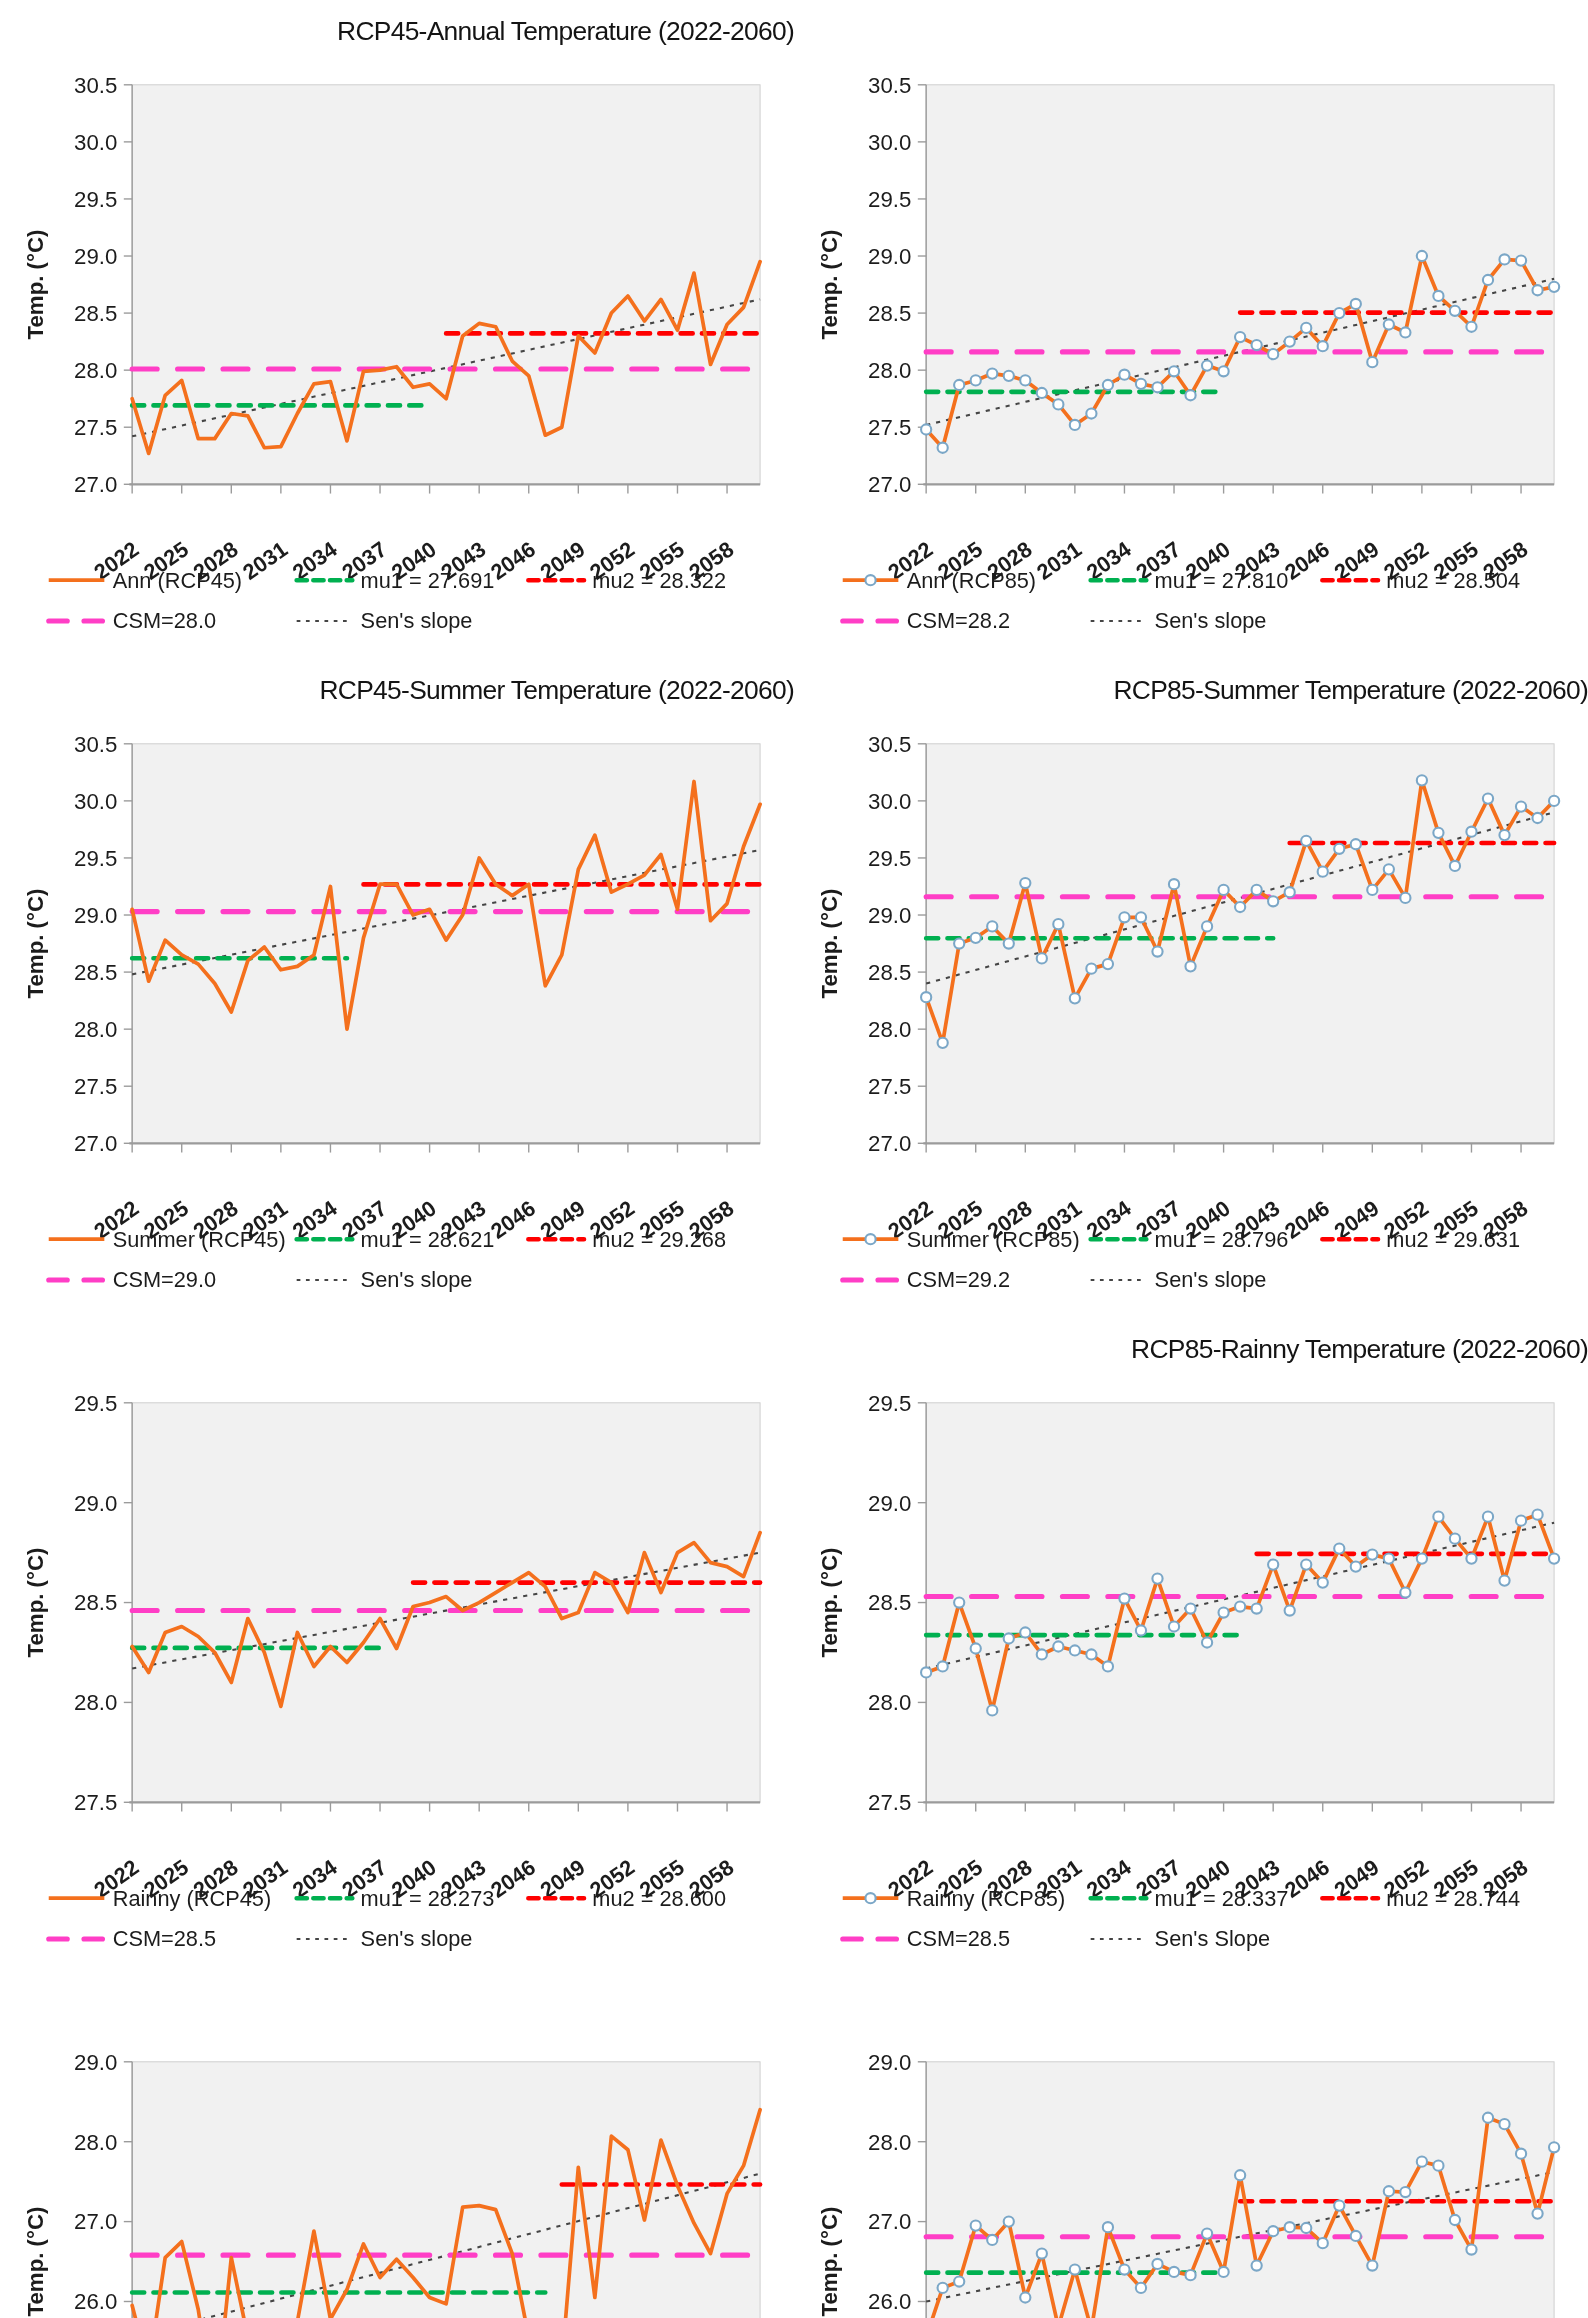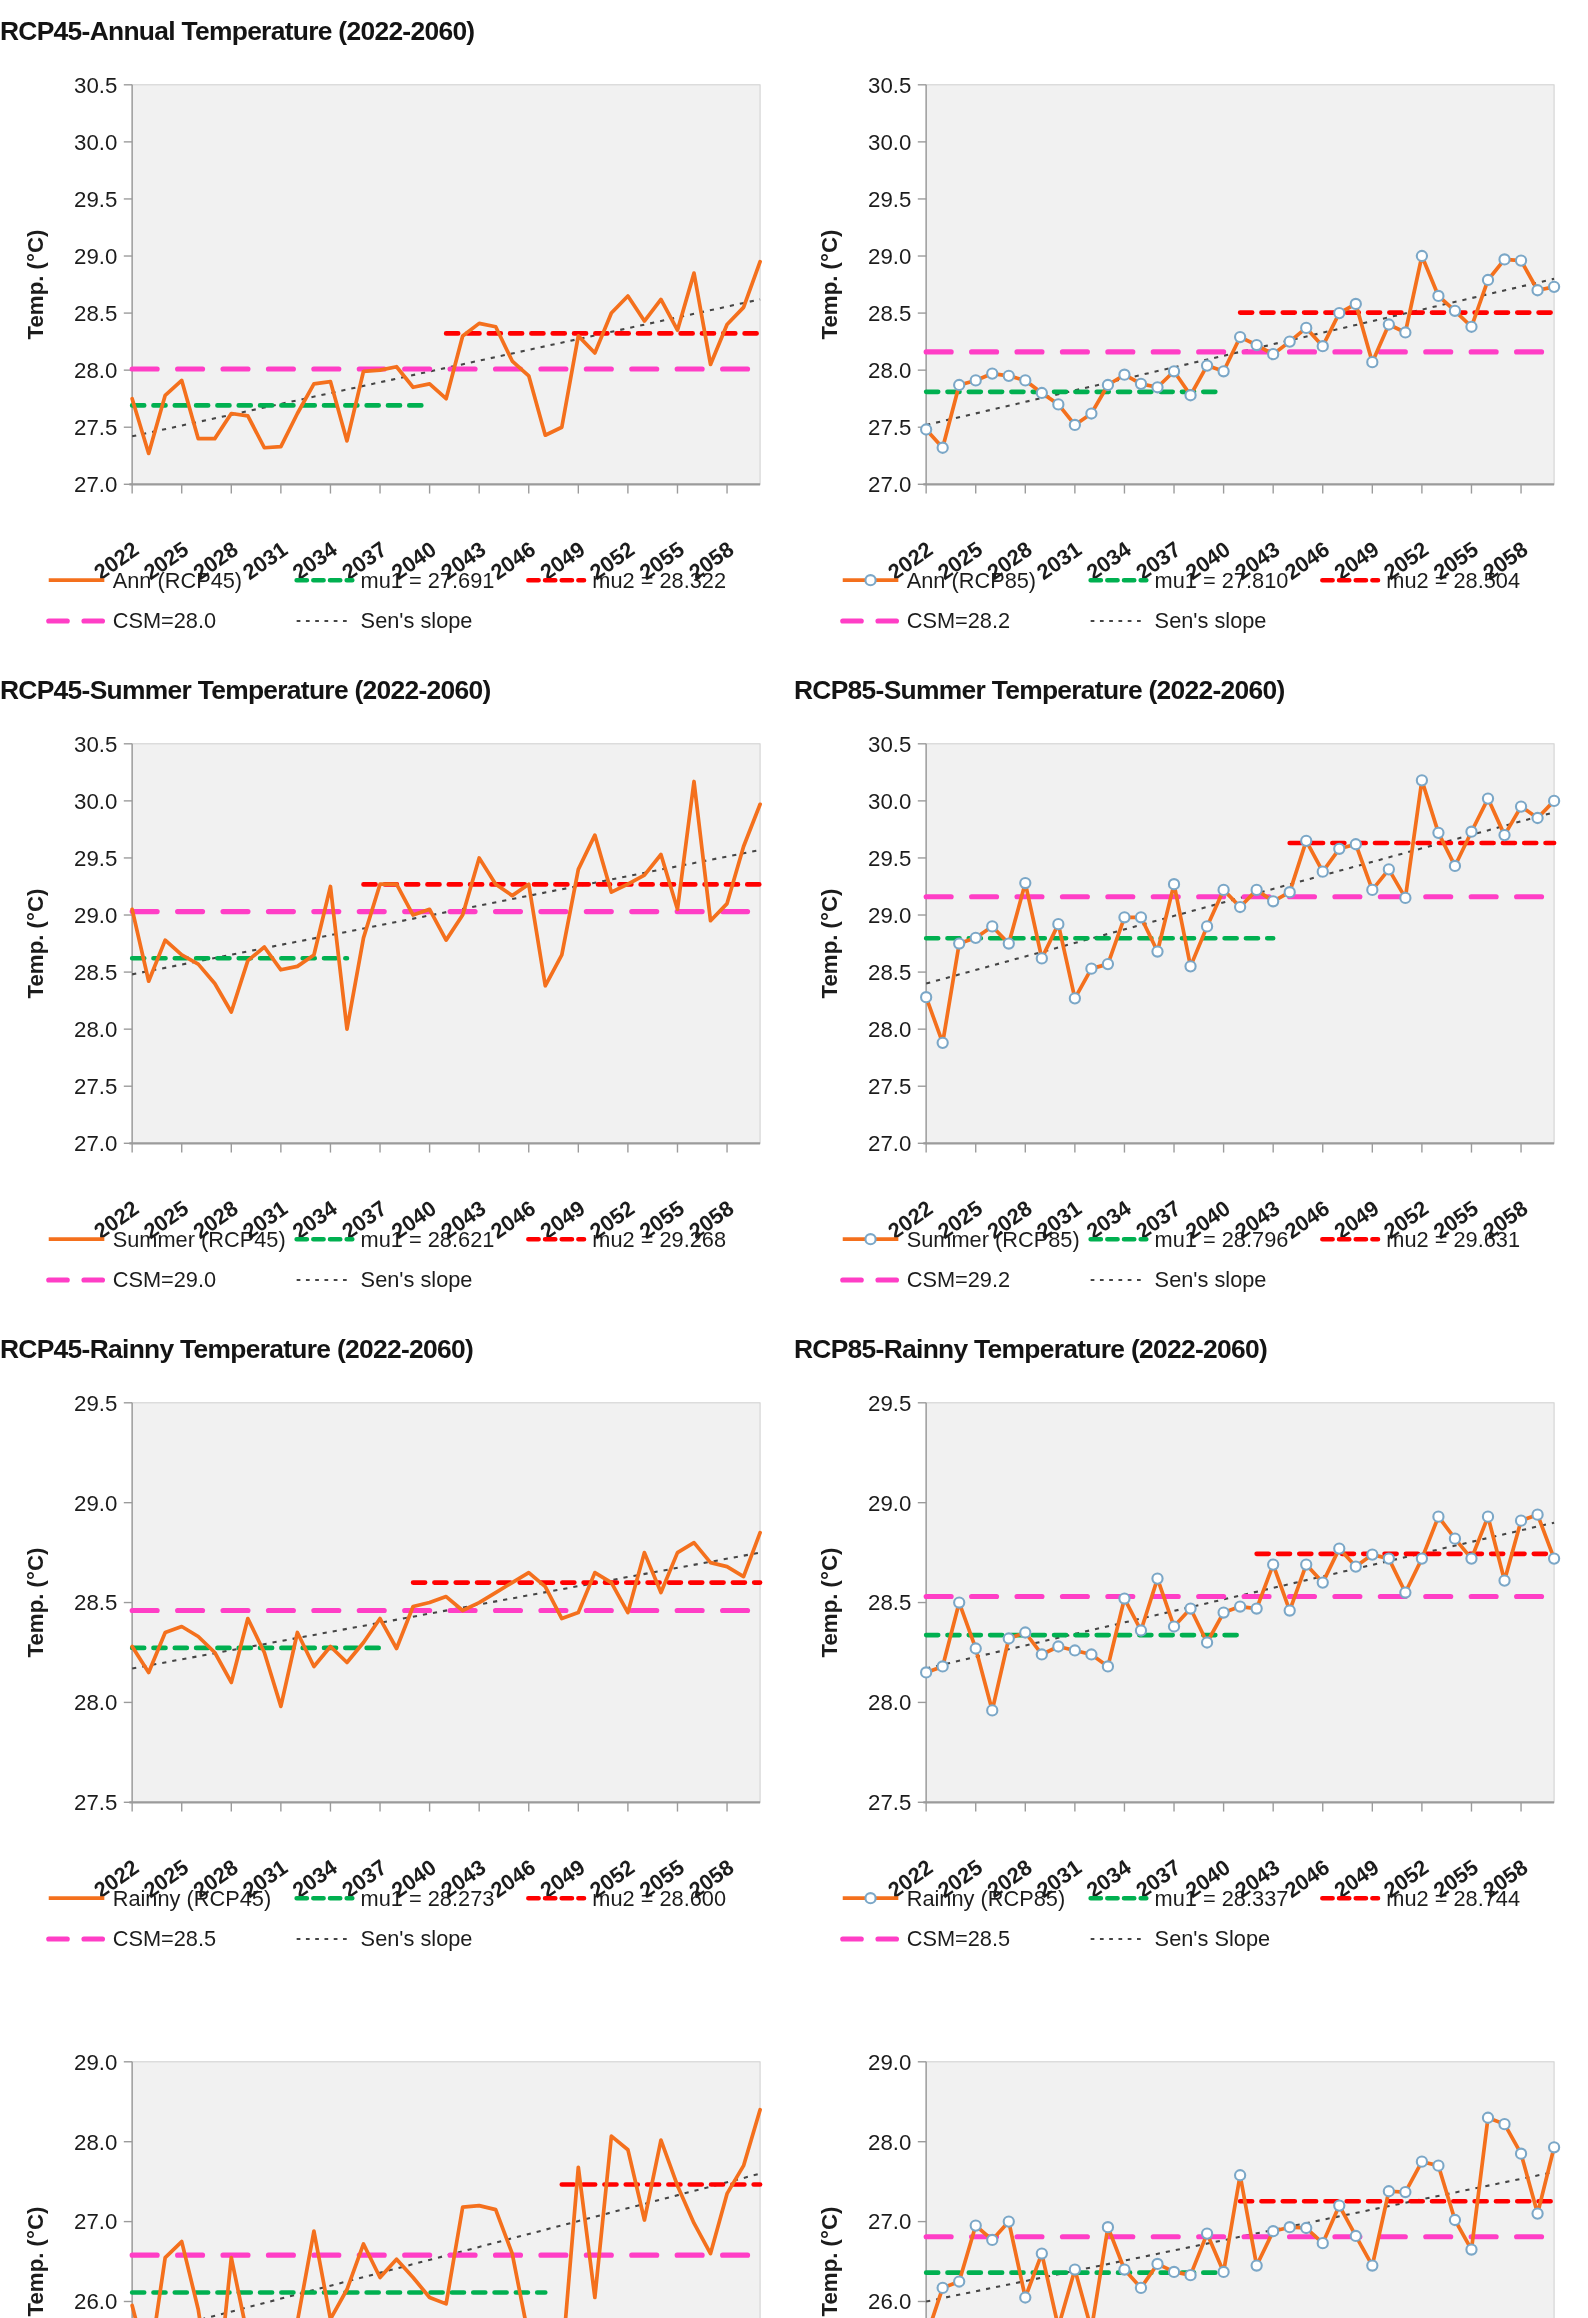--- a/index.html
+++ b/index.html
@@ -1,20 +1,20 @@
 <!DOCTYPE html>
 <html style="font-size:7.4px"><head>
 <meta charset="utf-8">
 <style>
   html,body{margin:0;padding:0;background:#ffffff;}
   body{width:1589px;height:2639px;font-family:"Liberation Sans",sans-serif;}
   .sheet{display:grid;grid-template-columns:794px 794px;grid-auto-rows:659px;width:1589px;height:2639px;background:#ffffff;}
   .cell{position:relative;margin:0;padding:0;}
-  .chart-title{position:absolute;top:16px;left:0;width:100%;text-align:left;
-    font-size:26.4px;font-weight:bold;color:#141414;letter-spacing:-0.7px;white-space:nowrap;}
+  .chart-title{position:absolute;top:16px;left:0;width:100%;text-align:right;
+    font-size:26.4px;font-weight:normal;color:#141414;letter-spacing:-0.7px;white-space:nowrap;}
   svg.plot{position:absolute;left:0;top:0;width:794px;height:659px;display:block;}
   svg text{font-family:"Liberation Sans",sans-serif;}
 </style>
 </head>
 <body>
 
 <div class="sheet">
   <figure class="cell">
     <figcaption class="chart-title">RCP45-Annual Temperature (2022-2060)</figcaption>
     <svg class="plot" viewBox="0 0 1713 1422">
@@ -352,21 +352,20 @@
         <text x="778" y="1268" font-size="47" fill="#1C1C1C">mu1 = 28.796</text>
         <line x1="1140" y1="1252" x2="1260" y2="1252" stroke="#FF0000" stroke-width="10" stroke-dasharray="22 14" stroke-linecap="round"></line>
         <text x="1278" y="1268" font-size="47" fill="#1C1C1C">mu2 = 29.631</text>
         <line x1="105" y1="1340" x2="225" y2="1340" stroke="#FF3EC6" stroke-width="11" stroke-dasharray="40 36" stroke-linecap="round"></line>
         <text x="243" y="1356" font-size="47" fill="#1C1C1C">CSM=29.2</text>
         <line x1="640" y1="1340" x2="760" y2="1340" stroke="#454545" stroke-width="4.5" stroke-dasharray="8 12"></line>
         <text x="778" y="1356" font-size="47" fill="#1C1C1C">Sen's slope</text>
       </svg>
   </figure>
   <figure class="cell">
-    <figcaption class="chart-title">RCP45-Rainny Temperature (2022-2060)</figcaption>
     <svg class="plot" viewBox="0 0 1713 1422">
         <rect x="285" y="183" width="1355" height="862" fill="#F1F1F1" stroke="#CCCCCC" stroke-width="2"></rect>
         <line x1="267" y1="1045" x2="285" y2="1045" stroke="#9B9B9B" stroke-width="3"></line>
         <text x="253" y="1062" text-anchor="end" font-size="48" fill="#1C1C1C">27.5</text>
         <line x1="267" y1="829.5" x2="285" y2="829.5" stroke="#9B9B9B" stroke-width="3"></line>
         <text x="253" y="846.5" text-anchor="end" font-size="48" fill="#1C1C1C">28.0</text>
         <line x1="267" y1="614" x2="285" y2="614" stroke="#9B9B9B" stroke-width="3"></line>
         <text x="253" y="631" text-anchor="end" font-size="48" fill="#1C1C1C">28.5</text>
         <line x1="267" y1="398.5" x2="285" y2="398.5" stroke="#9B9B9B" stroke-width="3"></line>
         <text x="253" y="415.5" text-anchor="end" font-size="48" fill="#1C1C1C">29.0</text>

